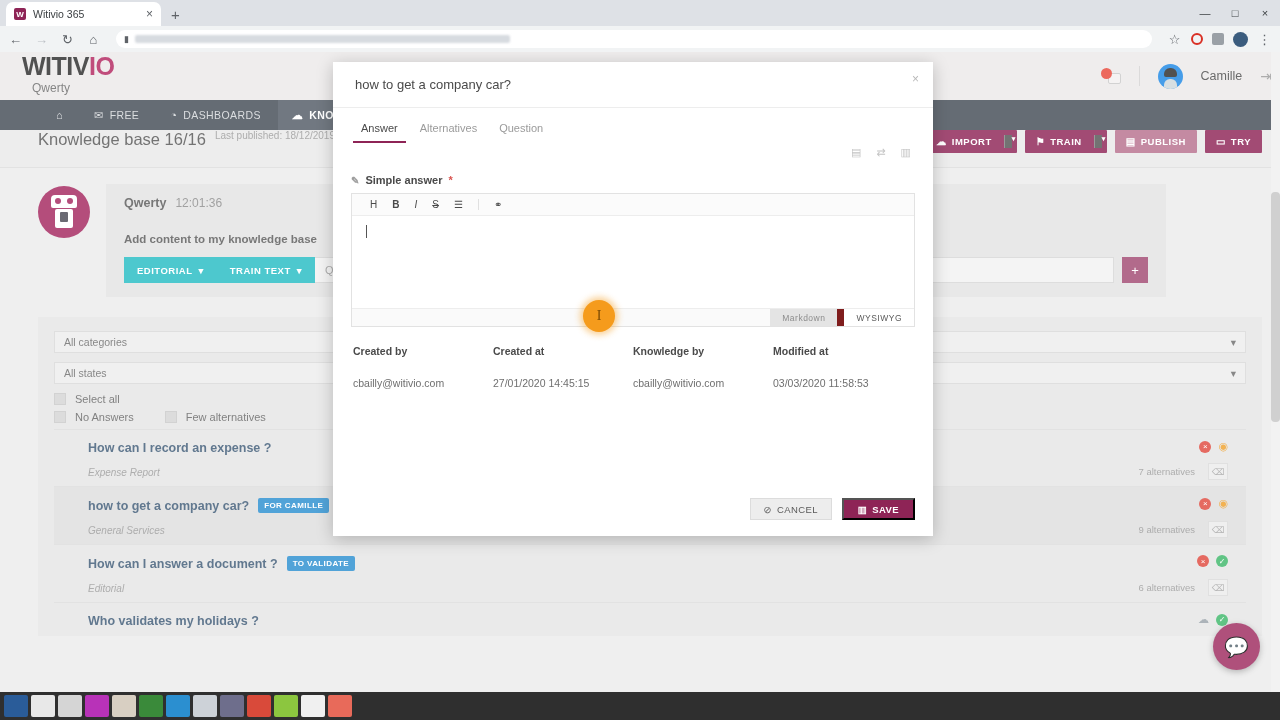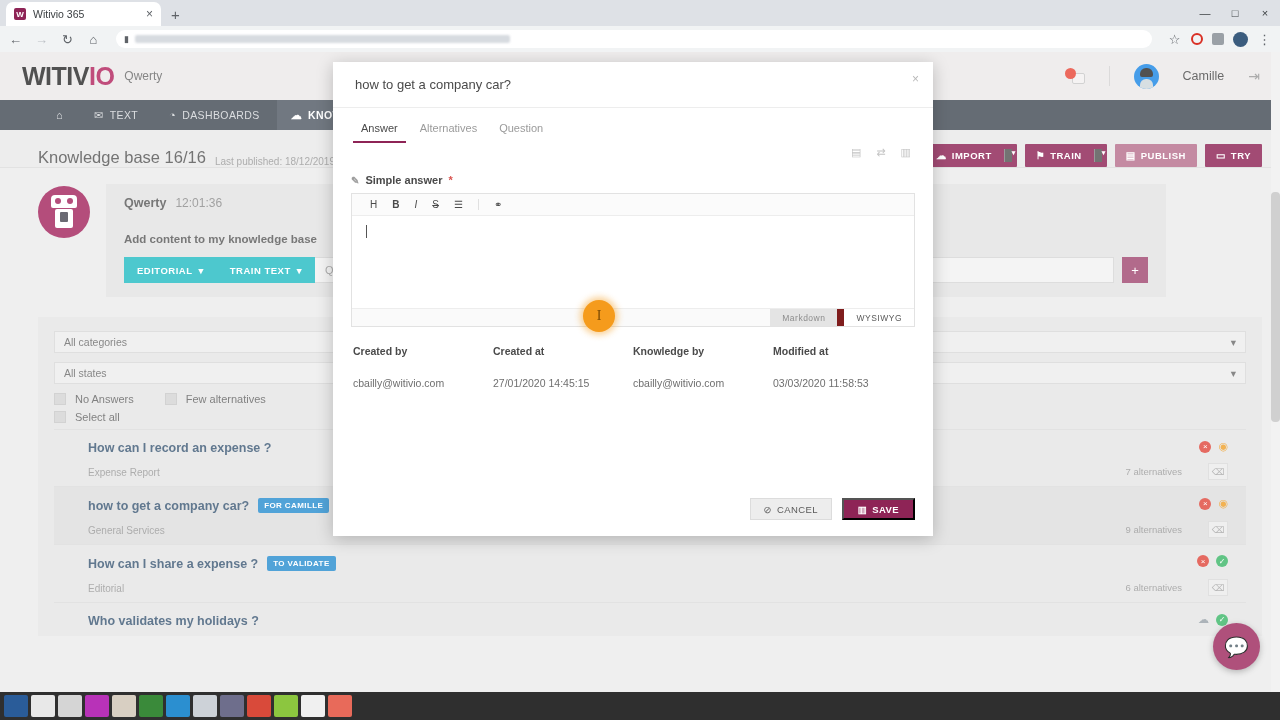--- a/index.html
+++ b/index.html
@@ -33,42 +33,42 @@
   .lock { font-size:9px; color:#5f6368; }
   .url-blur { height:8px; width:375px; background:#d7dbe0; border-radius:2px; filter: blur(1.2px); }
   .tb-right { display:flex; align-items:center; gap:9px; }
   .ext-red { width:12px; height:12px; border-radius:50%; border:2.5px solid #d93025; }
   .ext-gray { width:12px; height:12px; background:#9aa0a6; border-radius:2px; }
   .prof-av { width:15px; height:15px; border-radius:50%; background:#3b5c7e; }
 
   
   .page { position:absolute; top:52px; left:0; width:1280px; height:640px; background:#ececec; overflow:hidden; }
 
-  .app-header { height:48px; background:#eceaea; display:flex; align-items:center; padding:0 22px; position:relative; }
+  .app-header { height:48px; background:#eceaea; display:flex; align-items:flex-start; padding:0 22px; position:relative;flex-direction:column; }
   .logo { font-size:25px; letter-spacing:-0.5px; font-weight:400; color:#2b2b2b; }
   .logo .io { color:#b3255f; font-weight:700; }
   .logo .wit { font-weight:700; }
   .tenant { font-size:12px; color:#6b6b6b; margin-left:10px; }
-  .hdr-right { position:absolute; right:20px; top:0; height:48px; display:flex; align-items:center; gap:24px; }
+  .hdr-right { position:absolute; right:8px; top:0; height:48px; display:flex; align-items:center; gap:18px; }
   .notif { position:relative; width:20px; height:16px; }
   .notif-box { position:absolute; right:0; bottom:0; width:13px; height:11px; border:1.4px solid #c9c9c9; border-radius:2px; background:#f3f1f1;}
   .notif-dot { position:absolute; left:0; top:0; width:11px; height:11px; border-radius:50%; background:#e8483a; }
   .hdr-sep { width:1px; height:20px; background:#d4d2d2; }
   .avatar-user { width:25px; height:25px; border-radius:50%; background:#1e88e5; position:relative; overflow:hidden; }
   .avatar-user::after { content:""; position:absolute; left:6px; top:4px; width:13px; height:9px; background:#2b2b2b; border-radius:6px 6px 2px 2px; }
   .avatar-user::before { content:""; position:absolute; left:6px; top:15px; width:13px; height:12px; background:#cfd8dc; border-radius:6px 6px 0 0;}
   .uname { font-size:12.5px; color:#4a4a4a; }
   .logout { font-size:14px; color:#9a9a9a; }
 
   .nav { height:30px; background:#444c56; display:flex; align-items:center; padding-left:42px; gap:3px; }
   .nav-item { height:30px; display:flex; align-items:center; gap:6px; padding:0 14px; font-size:10.5px; color:#d4d7da; letter-spacing:0.4px; }
   .nav-item.active { background:#525b66; color:#fff; font-weight:bold; }
   .nav-ico { font-size:11px; }
 
-  .subbar { height:38px; background:#e9e9e9; display:flex; align-items:flex-end; padding-left:38px; position:relative; border-bottom:1px solid #dcdcdc;}
+  .subbar { height:38px; background:#e9e9e9; display:flex; align-items:flex-start; padding-left:38px; position:relative; border-bottom:1px solid #dcdcdc;}
   .kb-title { font-size:16.5px; color:#555; }
   .kb-sub { font-size:10px; color:#9b9b9b; margin-left:9px; }
   .subbar-right { position:absolute; right:18px; display:flex; align-items:center; gap:8px; }
   .btn { height:23px; border:none; display:inline-flex; align-items:center; gap:5px; padding:0 11px; font-size:9.5px; letter-spacing:0.5px; color:#fff; background:#8e2456; border-radius:1px; font-weight:bold; font-family:"Liberation Sans",sans-serif;}
   .btn.split { padding-right:5px; }
   .btn .caret { margin-left:7px; font-size:7px; border-left:1px solid rgba(255,255,255,.28); padding-left:7px; }
   .btn.ghost { background:#b8718e; }
   .btn-ico { font-size:10px; }
 
   .content { padding:16px 18px 0 38px; }
@@ -97,27 +97,27 @@
   .searchbtn { height:22px; background:#2b8fd0; color:#fff; font-size:9.5px; font-weight:bold; letter-spacing:0.5px; display:flex; align-items:center; gap:5px; padding:0 14px; }
   .cbrow { display:flex; align-items:center; gap:9px; margin-bottom:6px; }
   .cb { width:12px; height:12px; background:#d5d5d5; border:1px solid #c8c8c8; }
   .cblabel { font-size:11px; color:#666; margin-right:22px; }
 
   .kb-list { margin-top:4px; }
   .kb-item { padding:11px 0 8px; border-top:1px solid #dcdcdc; position:relative; }
   .kb-item.sel { background:#dedede; }
   .kb-q { font-size:12.5px; color:#3f5b77; font-weight:bold; display:flex; align-items:center; gap:9px; padding-left:34px;}
   .badge { background:#2b8fd0; color:#fff; font-size:8px; font-weight:bold; letter-spacing:0.4px; padding:3px 6px; border-radius:2px;}
-  .kb-cat { font-size:10px; color:#9b9b9b; margin-top:12px; padding-left:34px; }
+  .kb-cat { font-size:10px; color:#9b9b9b; margin-top:12px; padding-left:34px;font-style:italic; }
   .kb-right { position:absolute; right:18px; top:10px; display:flex; gap:7px; align-items:center; }
   .cico { width:12px; height:12px; border-radius:50%; display:flex; align-items:center; justify-content:center; font-size:8px; color:#fff; }
   .cico.red { background:#e04a3f; } .cico.green { background:#3fb86b; }
   .eye { color:#efa12d; font-size:11px; }
   .cloud { color:#9aa3aa; font-size:11px; }
-  .kb-alt { position:absolute; right:18px; bottom:6px; display:flex; align-items:center; gap:26px; }
+  .kb-alt { position:absolute; right:18px; bottom:6px; display:flex; align-items:center; gap:13px; }
   .alt-n { font-size:9.5px; color:#9b9b9b; }
   .trash { width:20px; height:17px; border:1px solid #d9d9d9; background:#ececec; display:flex; align-items:center; justify-content:center; font-size:9px; color:#a5a5a5; }
 
   .fab { position:absolute; right:20px; bottom:22px; width:47px; height:47px; border-radius:50%; background:#9e2a5f; color:#fff; display:flex; align-items:center; justify-content:center; font-size:20px; box-shadow:0 2px 6px rgba(0,0,0,.3); }
 
   .pg-scroll { position:absolute; right:0; top:0; width:9px; height:640px; background:#f0f0f0; }
   .pg-thumb { position:absolute; right:0; top:140px; width:9px; height:230px; background:#c6c6c6; border-radius:4px; }
 
   
   .overlay { position:absolute; top:0; left:0; width:1280px; height:640px; background:rgba(255,255,255,0.18); }
@@ -215,21 +215,21 @@
         <span class="logout">⇥</span>
       </div>
     </div>
 
     <div class="nav">
       <div class="nav-item">
         <span class="nav-ico">⌂</span>
       </div>
       <div class="nav-item">
         <span class="nav-ico">✉</span>
-        <span>TEXT</span>
+        <span>FREE</span>
       </div>
       <div class="nav-item">
         <span class="nav-ico">◔</span>
         <span>DASHBOARDS</span>
       </div>
       <div class="nav-item active">
         <span class="nav-ico">☁</span>
         <span>KNOWLEDGES</span>
       </div>
     </div>
@@ -297,27 +297,27 @@
           </div>
         </div>
         <div class="filt-row">
           <div class="selfield">
             <span>All states</span>
             <span>▾</span>
           </div>
         </div>
         <div class="cbrow">
           <span class="cb"></span>
+          <span class="cblabel">Select all</span>
+        </div>
+        <div class="cbrow">
+          <span class="cb"></span>
           <span class="cblabel">No Answers</span>
           <span class="cb"></span>
           <span class="cblabel">Few alternatives</span>
-        </div>
-        <div class="cbrow">
-          <span class="cb"></span>
-          <span class="cblabel">Select all</span>
         </div>
 
         <div class="kb-list">
 
           <div class="kb-item">
             <div class="kb-q">
               <span>How can I record an expense ?</span>
             </div>
             <div class="kb-cat">Expense Report</div>
             <div class="kb-right">
@@ -341,21 +341,21 @@
               <span class="eye">◉</span>
             </div>
             <div class="kb-alt">
               <span class="alt-n">9 alternatives</span>
               <span class="trash">⌫</span>
             </div>
           </div>
 
           <div class="kb-item">
             <div class="kb-q">
-              <span>How can I share a expense ?</span>
+              <span>How can I answer a document ?</span>
               <span class="badge">TO VALIDATE</span>
             </div>
             <div class="kb-cat">Editorial</div>
             <div class="kb-right">
               <span class="cico red">×</span>
               <span class="cico green">✓</span>
             </div>
             <div class="kb-alt">
               <span class="alt-n">6 alternatives</span>
               <span class="trash">⌫</span>

